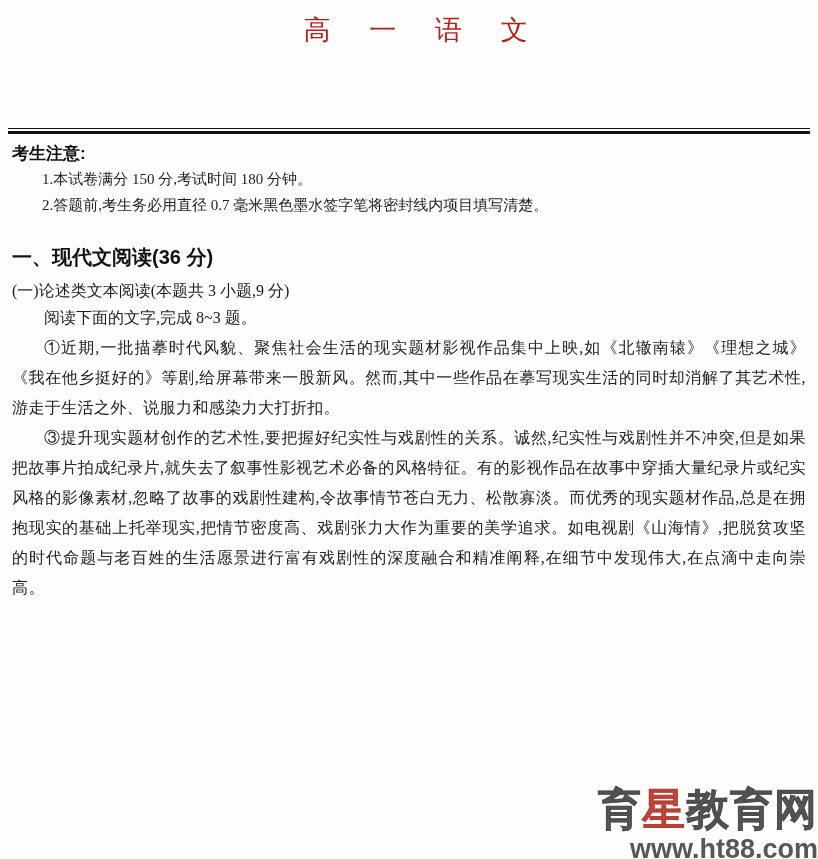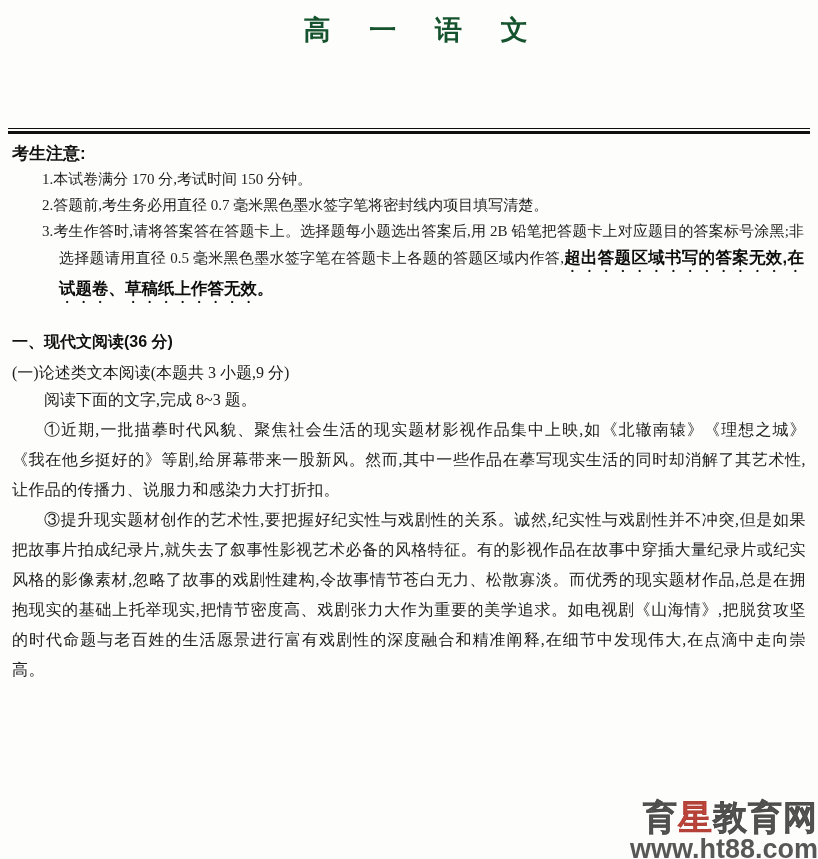--- a/index.html
+++ b/index.html
@@ -8,24 +8,24 @@
     background:#fdfdfc;
     color:#1c1c1c;
     font-family:"Liberation Serif","DejaVu Serif",serif;
     overflow:hidden;
     position:relative;
   }
   .page-title{
     margin-top:12px;
     text-align:center;
     font-size:27px;
-    font-weight:700;
+    font-weight:400;
     letter-spacing:16px;
     text-indent:16px; 
-    color:#14532d;
+    color:#b91c1c;
     padding-left:13px;
   }
   .rule{
     margin:80px 8px 0 8px;
     height:2px;
     border-top:1.5px solid #101010;
     border-bottom:3px solid #101010;
   }
   .notice{margin:8px 14px 13px 12px;}
   .notice-heading{
@@ -51,21 +51,21 @@
     color:#0d0d0d;
     -webkit-text-emphasis:dot #111;
     -webkit-text-emphasis-position:under left;
     text-emphasis:dot #111;
     text-emphasis-position:under left;
   }
   .section-heading{
     margin:26px 12px 0 12px;
     font-family:"Liberation Sans","DejaVu Sans",sans-serif;
     font-weight:bold;
-    font-size:16px;
+    font-size:20px;
     color:#111;
   }
   .subsection-heading{
     margin:10px 12px 0 12px;
     font-size:16px;
   }
   .reading-instruction{
     margin:6px 12px 0 12px;
     font-size:16px;
     text-indent:2em;
@@ -84,23 +84,23 @@
     position:absolute;
     right:0;
     bottom:-4px;
     text-align:right;
     line-height:1;
     mix-blend-mode:multiply;
     opacity:0.85;
     pointer-events:none;
   }
   .wm-name{
-    font-family:Liberation Sans, sans-serif;
+    font-family:Liberation Mono, monospace;
     font-weight:bold;
-    font-size:34px;
+    font-size:43px;
     letter-spacing:1px;
     color:#3c3c3c;
     -webkit-text-stroke:0.5px #2e2e2e;
   }
   .wm-name .red{color:#c5281c;-webkit-text-stroke:0.5px #a81f15;}
   .wm-url{
     font-family:"Liberation Sans","DejaVu Sans",sans-serif;
     font-weight:800;
     font-size:27px;
     letter-spacing:0px;
@@ -110,31 +110,30 @@
 </style>
 </head>
 <body>
 
 <div class="page-title">高 一 语 文</div>
 
 <div class="rule"></div>
 
 <div class="notice">
   <div class="notice-heading">考生注意:</div>
-  <div class="notice-item mt">1.本试卷满分 170 分,考试时间 150 分钟。</div>
+  <div class="notice-item mt">1.本试卷满分 150 分,考试时间 180 分钟。</div>
   <div class="notice-item">2.答题前,考生务必用直径 0.7 毫米黑色墨水签字笔将密封线内项目填写清楚。</div>
-  <div class="notice-item"><span>3.考生作答时,请将答案答在答题卡上。选择题每小题选出答案后,用 2B 铅笔把答题卡上对应题目的答案标号涂黑;非选择题请用直径 0.5 毫米黑色墨水签字笔在答题卡上各题的答题区域内作答,</span><span class="em-dots">超出答题区域书写的答案无效,在试题卷、草稿纸上作答无效。</span></div>
 </div>
 
 <div class="section-heading">一、现代文阅读(36 分)</div>
 <div class="subsection-heading">(一)论述类文本阅读(本题共 3 小题,9 分)</div>
 <div class="reading-instruction">阅读下面的文字,完成 8~3 题。</div>
 
 <div class="passage">
-  <p>①近期,一批描摹时代风貌、聚焦社会生活的现实题材影视作品集中上映,如《北辙南辕》《理想之城》《我在他乡挺好的》等剧,给屏幕带来一股新风。然而,其中一些作品在摹写现实生活的同时却消解了其艺术性,让作品的传播力、说服力和感染力大打折扣。</p>
+  <p>①近期,一批描摹时代风貌、聚焦社会生活的现实题材影视作品集中上映,如《北辙南辕》《理想之城》《我在他乡挺好的》等剧,给屏幕带来一股新风。然而,其中一些作品在摹写现实生活的同时却消解了其艺术性,游走于生活之外、说服力和感染力大打折扣。</p>
   <p>③提升现实题材创作的艺术性,要把握好纪实性与戏剧性的关系。诚然,纪实性与戏剧性并不冲突,但是如果把故事片拍成纪录片,就失去了叙事性影视艺术必备的风格特征。有的影视作品在故事中穿插大量纪录片或纪实风格的影像素材,忽略了故事的戏剧性建构,令故事情节苍白无力、松散寡淡。而优秀的现实题材作品,总是在拥抱现实的基础上托举现实,把情节密度高、戏剧张力大作为重要的美学追求。如电视剧《山海情》,把脱贫攻坚的时代命题与老百姓的生活愿景进行富有戏剧性的深度融合和精准阐释,在细节中发现伟大,在点滴中走向崇高。</p>
 
 </div>
 
 <div class="watermark">
   <div class="wm-name"><span>育</span><span class="red">星</span><span>教育网</span></div>
   <div class="wm-url">www.ht88.com</div>
 </div>
 
 </body></html>

